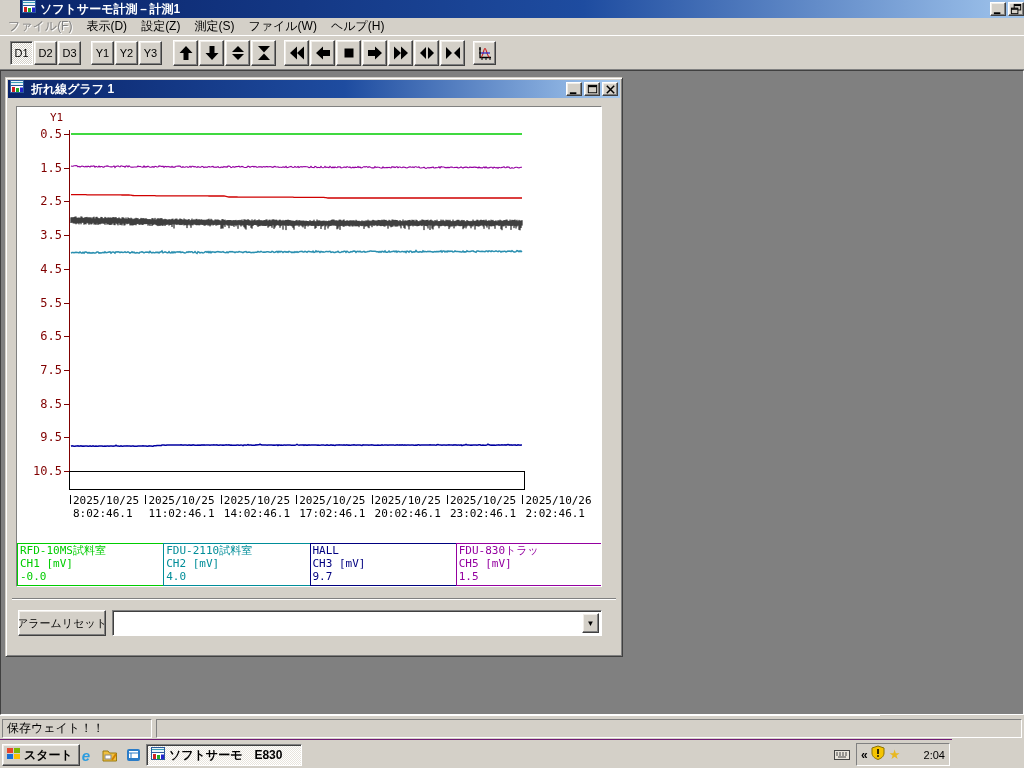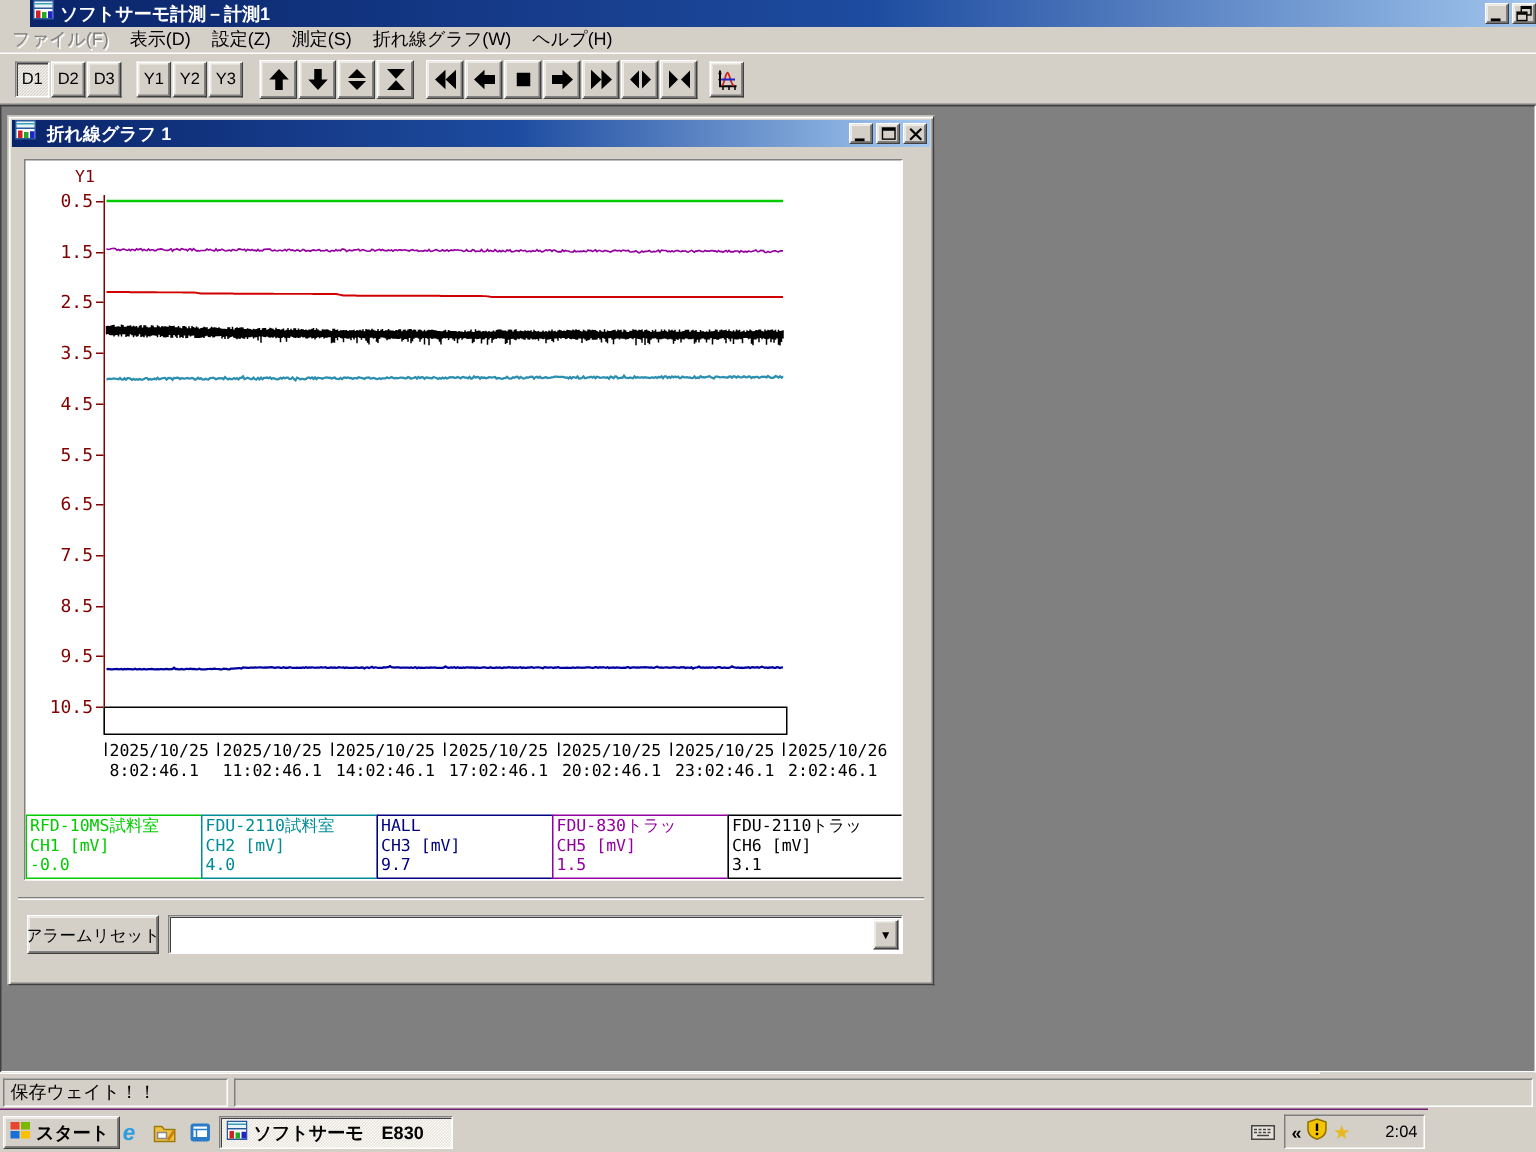--- a/index.html
+++ b/index.html
@@ -145,21 +145,21 @@
           </svg>
         </button>
     </span>
   </div>
 
   <div class="menubar">
       <div class="menu-item disabled">ファイル(F)</div>
       <div class="menu-item">表示(D)</div>
       <div class="menu-item">設定(Z)</div>
       <div class="menu-item">測定(S)</div>
-      <div class="menu-item">折れ線グラフ(W)</div>
+      <div class="menu-item">ファイル(W)</div>
       <div class="menu-item">ヘルプ(H)</div>
     </div>
 
   <div class="toolbar">
       <span class="tb-lead"></span>
       <button class="tb-btn raised pressed">D1</button>
       <button class="tb-btn raised">D2</button>
       <button class="tb-btn raised">D3</button>
       <span class="tb-gap-m"></span>
       <button class="tb-btn raised">Y1</button>
@@ -361,25 +361,20 @@
               <div class="legend-cell" style="border-color: rgb(0, 0, 128); color: rgb(0, 0, 128);">
                 <div>HALL</div>
                 <div>CH3 [mV]</div>
                 <div>9.7</div>
               </div>
               <div class="legend-cell" style="border-color: rgb(148, 0, 160); color: rgb(148, 0, 160);">
                 <div>FDU-830トラッ</div>
                 <div>CH5 [mV]</div>
                 <div>1.5</div>
               </div>
-              <div class="legend-cell" style="border-color: rgb(0, 0, 0); color: rgb(0, 0, 0);">
-                <div>FDU-2110トラッ</div>
-                <div>CH6 [mV]</div>
-                <div>3.1</div>
-              </div>
             </div>
         </div>
 
         <div class="divider"></div>
         <button class="alarm-btn raised">アラームリセット</button>
         <div class="combobox">
           <span class="combo-value"></span>
           <button class="combo-arrow-btn raised">▼</button>
         </div>
       </div>

